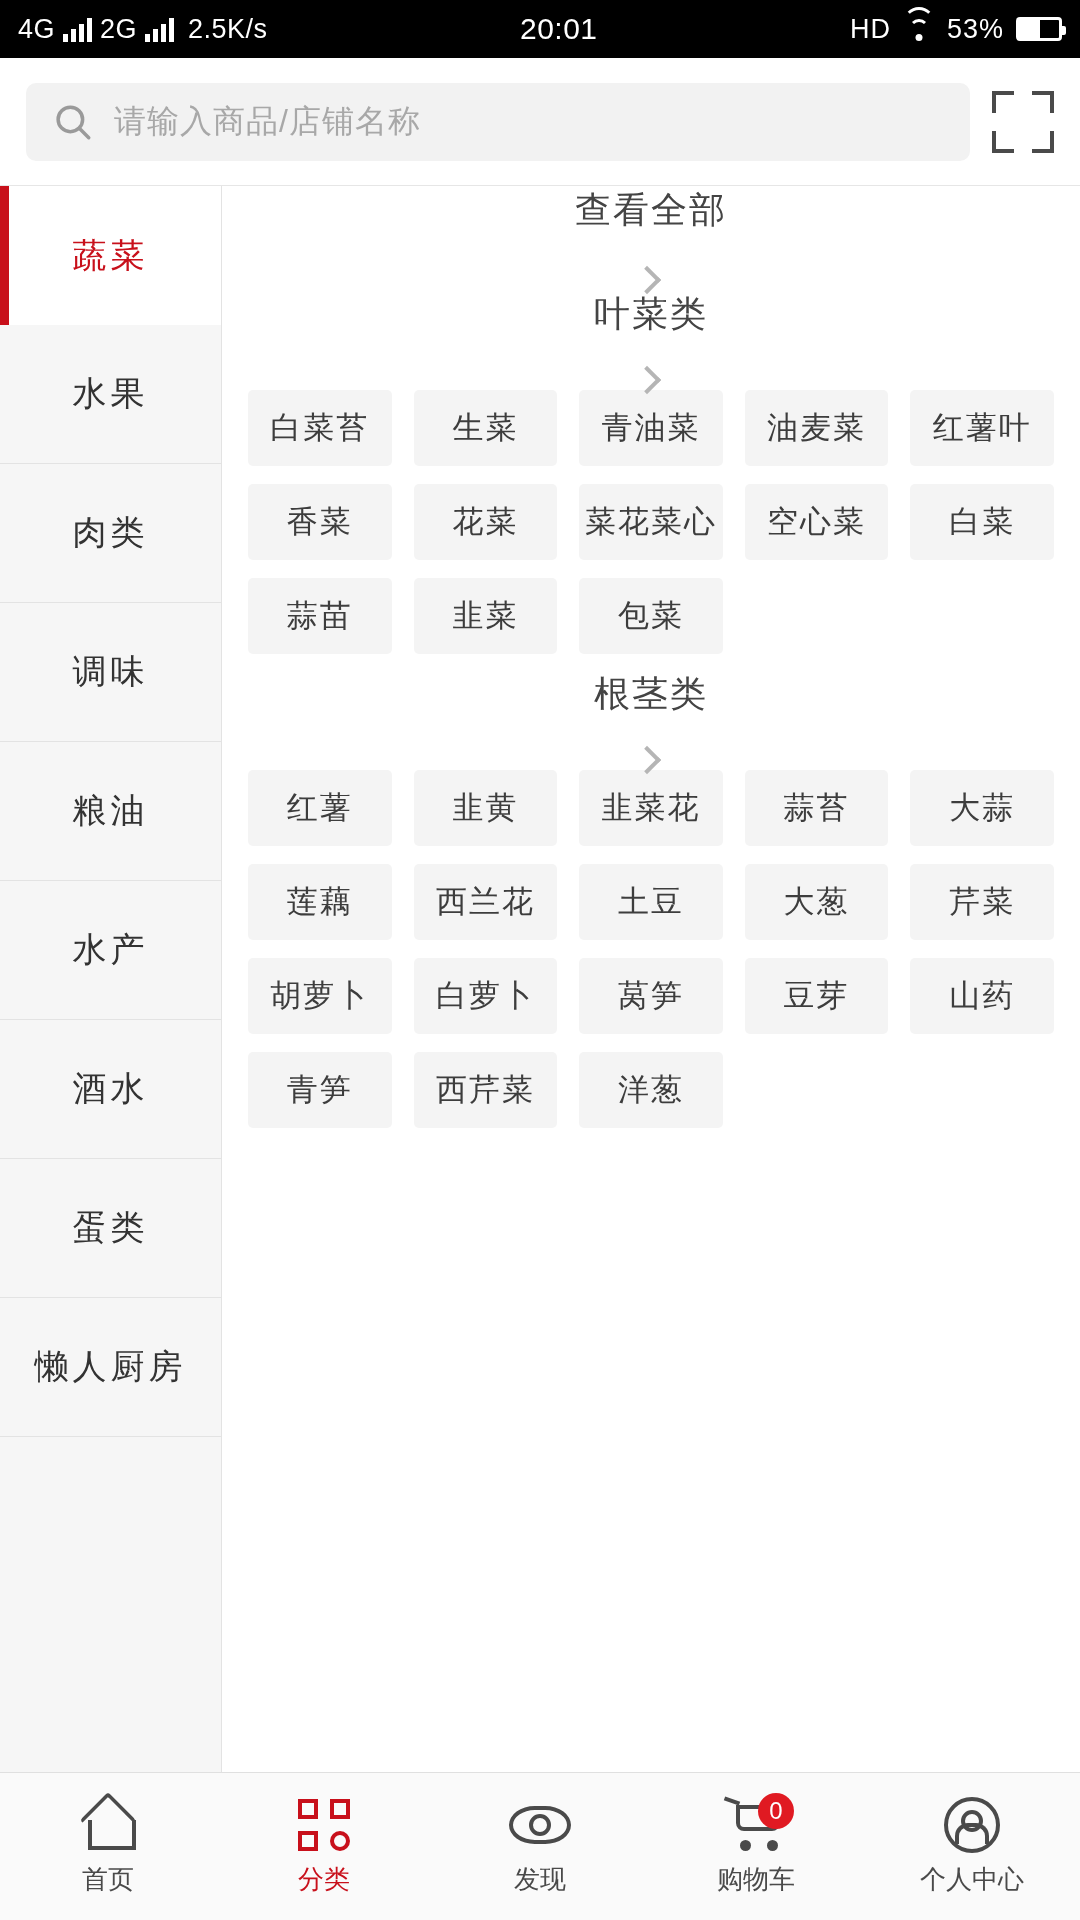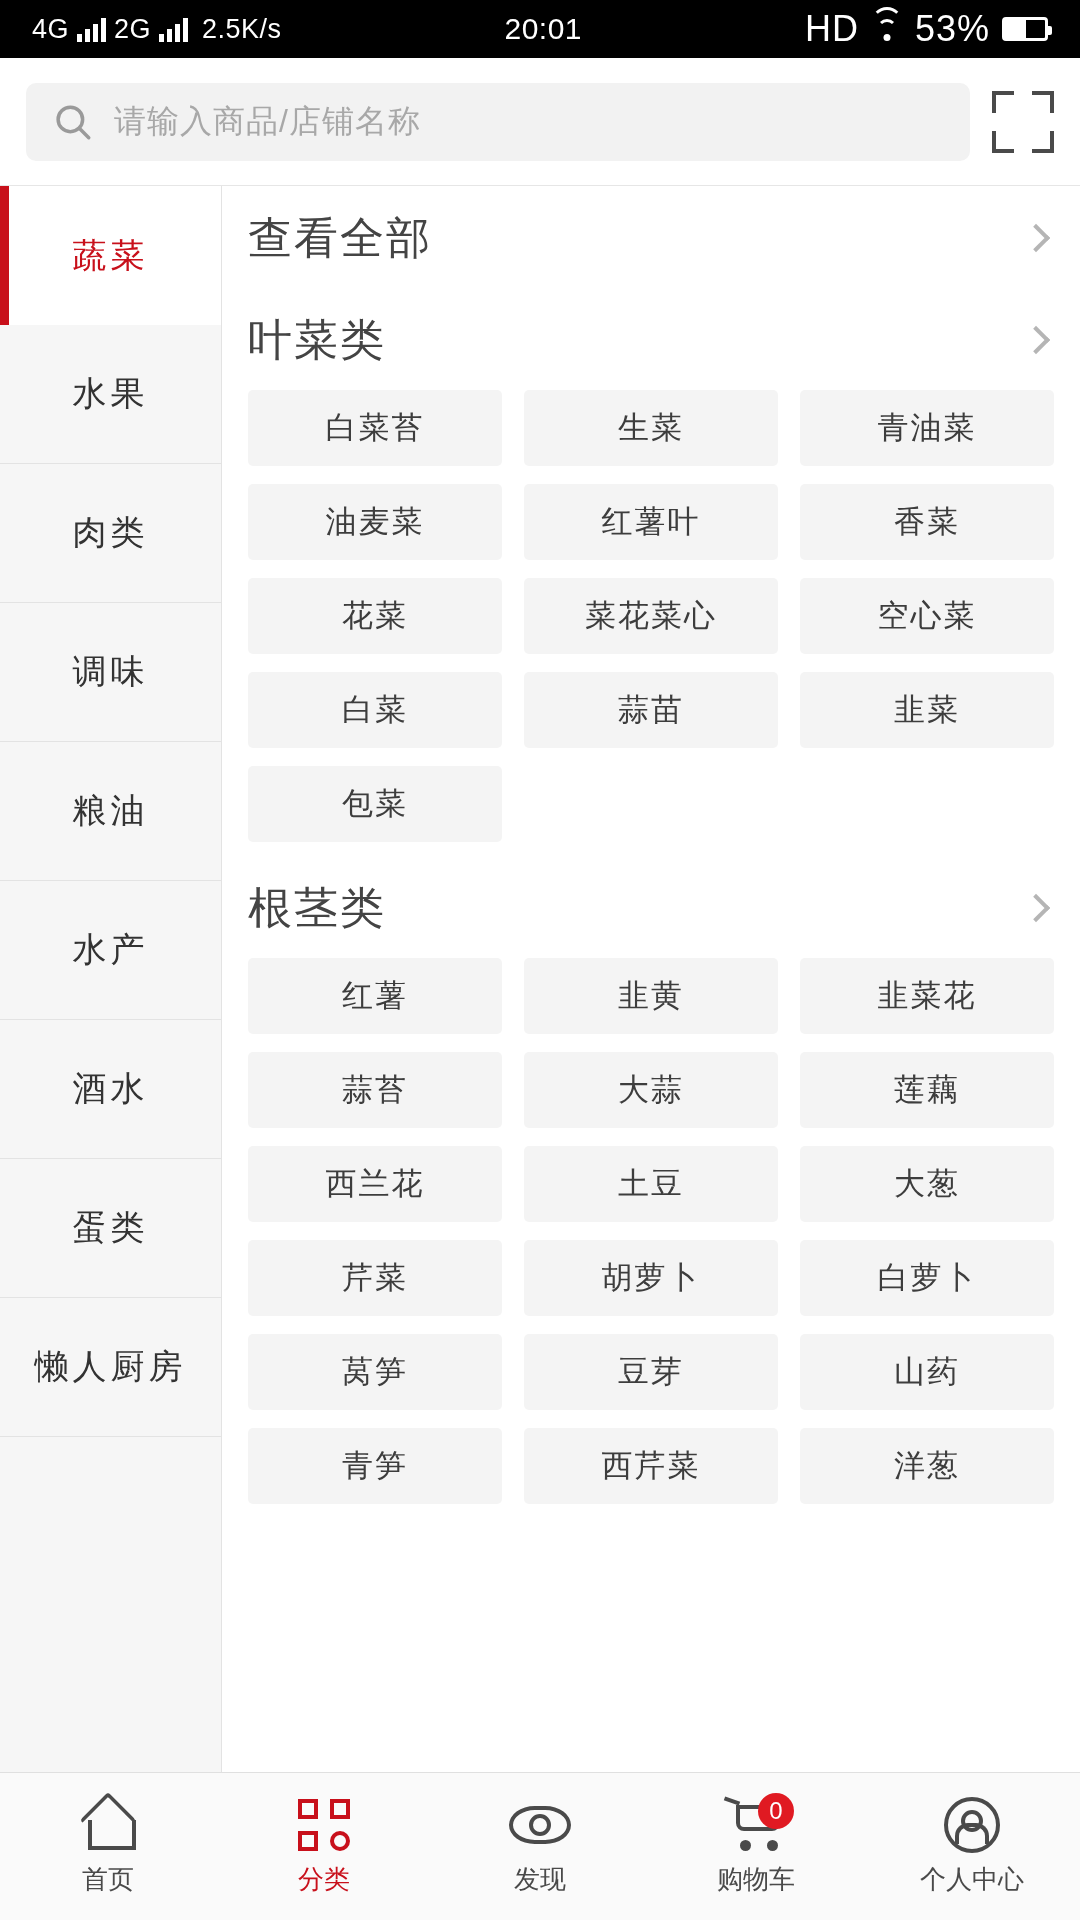--- a/index.html
+++ b/index.html
@@ -11,36 +11,36 @@
     overflow: hidden;
   }
 
   
   .statusbar {
     height: 58px;
     background: #000000;
     color: #ffffff;
     display: flex;
     align-items: center;
-    padding: 0 32px;
+    padding: 0 18px;
     font-size: 28px;
     letter-spacing: 0.5px;
   }
   .sb-left { display: flex; align-items: center; gap: 8px; }
   .sb-center { flex: 1; text-align: center; font-size: 30px; }
   .sb-right { display: flex; align-items: center; gap: 12px; }
   .bars { display: inline-flex; align-items: flex-end; gap: 3px; height: 26px; }
   .bars i { display: block; width: 5px; background: #fff; }
   .bars i:nth-child(1) { height: 8px; }
   .bars i:nth-child(2) { height: 13px; }
   .bars i:nth-child(3) { height: 18px; }
   .bars i:nth-child(4) { height: 24px; }
   .net-label { font-size: 27px; }
   .speed { font-size: 27px; margin-left: 6px; }
-  .hd { font-size: 36px; letter-spacing: 1px; }
+  .hd { font-size: 27px; letter-spacing: 1px; }
   .wifi { position: relative; width: 32px; height: 24px; }
   .wifi span {
     position: absolute; left: 50%; bottom: 0; transform: translateX(-50%);
     border: 3px solid #fff; border-bottom-color: transparent;
     border-left-color: transparent; border-right-color: transparent;
     border-radius: 50%;
   }
   .wifi span.a { width: 32px; height: 32px; bottom: 2px; }
   .wifi span.b { width: 20px; height: 20px; bottom: 2px; }
   .wifi span.c {
@@ -134,35 +134,36 @@
     flex: 1;
     background: #ffffff;
     overflow: hidden;
     padding: 0 26px;
   }
   .section-head {
     height: 100px;
     display: flex;
     align-items: center;
     justify-content: space-between;
-    font-size: 44px;
+    font-size: 36px;
     color: #444444;
     letter-spacing: 2px;
+    flex-direction: column;
   }
   .section-head.first { height: 104px; }
   .chev {
     width: 20px; height: 20px;
     border-right: 4px solid #b5b5b5;
     border-top: 4px solid #b5b5b5;
     transform: rotate(45deg);
     margin-right: 8px;
   }
   .grid {
     display: grid;
-    grid-template-columns: repeat(3, 1fr);
+    grid-template-columns: repeat(5, 1fr);
     gap: 18px 22px;
     padding-bottom: 16px;
   }
   .chip {
     height: 76px;
     background: #f4f4f4;
     border-radius: 5px;
     display: flex;
     align-items: center;
     justify-content: center;

